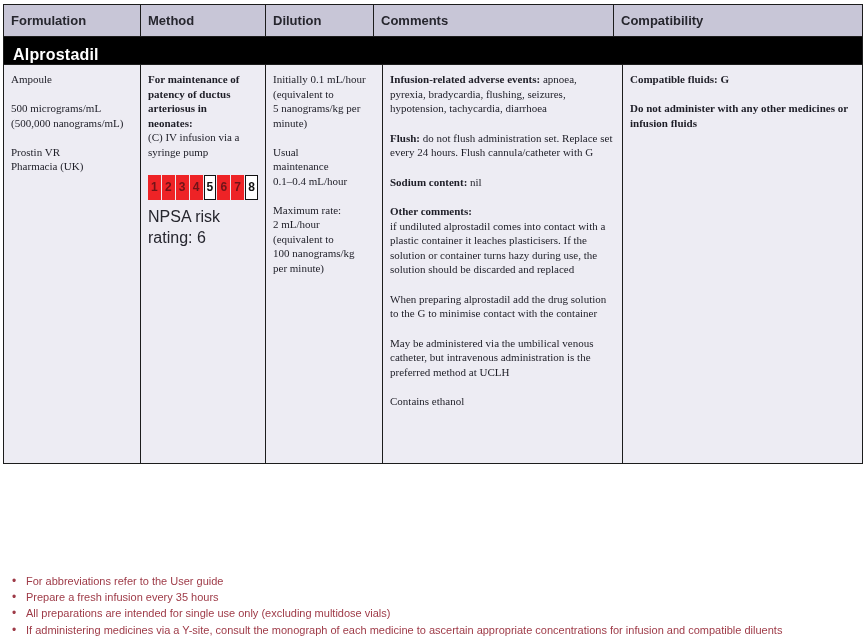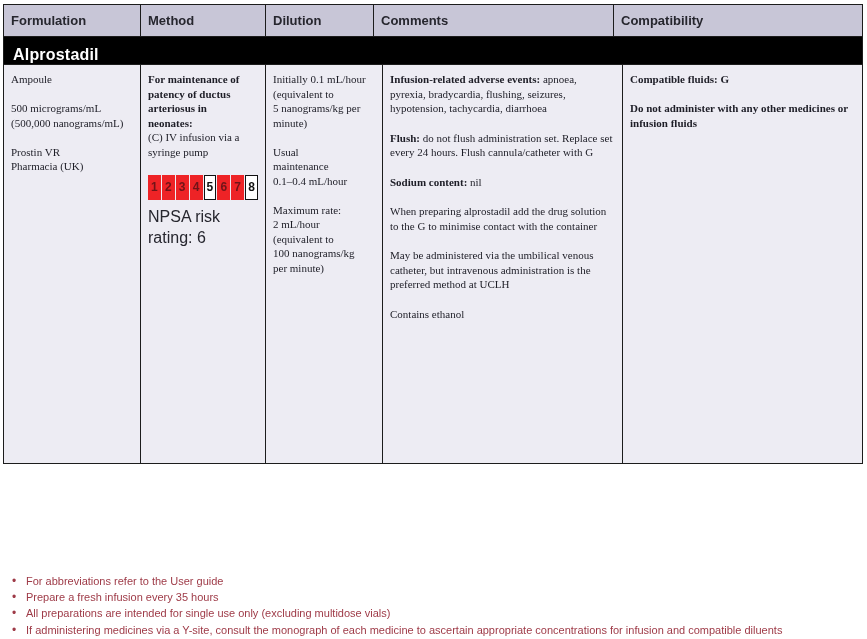--- a/index.html
+++ b/index.html
@@ -109,20 +109,22 @@
 Maximum rate:
 2 mL/hour
 (equivalent to
 100 nanograms/kg
 per minute)</div>
 
       <div class="body-cell c5 comments">
           <p><b>Infusion-related adverse events:</b> apnoea, pyrexia, bradycardia, flushing, seizures, hypotension, tachycardia, diarrhoea</p>
           <p><b>Flush:</b> do not flush administration set. Replace set every 24 hours. Flush cannula/catheter with G</p>
           <p><b>Sodium content:</b> nil</p>
+          <p><b>Other comments:</b>
+if undiluted alprostadil comes into contact with a plastic container it leaches plasticisers. If the solution or container turns hazy during use, the solution should be discarded and replaced</p>
           <p>When preparing alprostadil add the drug solution to the G to minimise contact with the container</p>
           <p>May be administered via the umbilical venous catheter, but intravenous administration is the preferred method at UCLH</p>
           <p>Contains ethanol</p>
         </div>
 
       <div class="body-cell c6 pre bold">Compatible fluids: G
 
 Do not administer with any other medicines or infusion fluids</div>
 
     </div>

